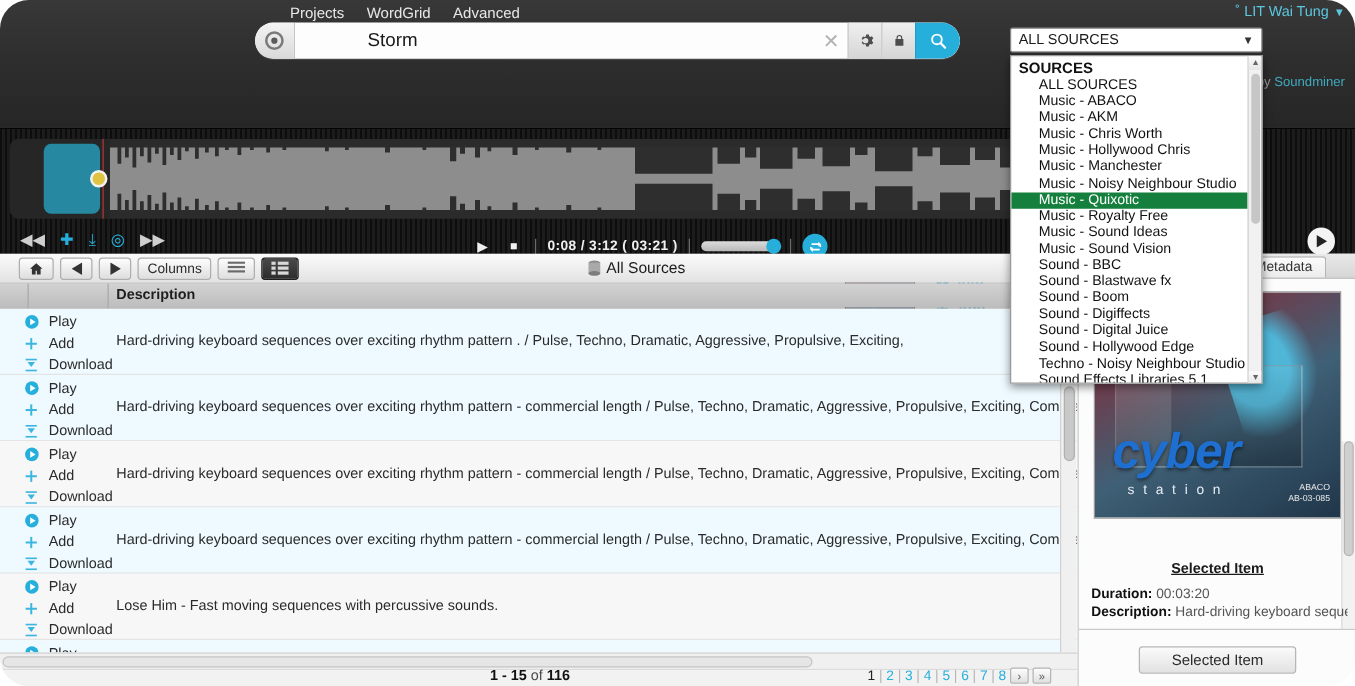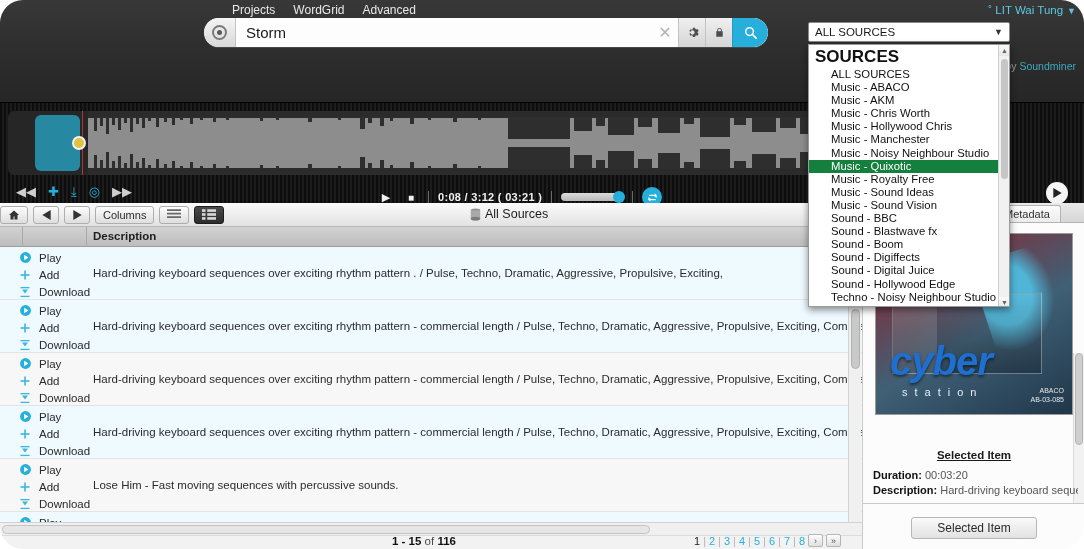--- a/index.html
+++ b/index.html
@@ -50,21 +50,21 @@
     border-right: 1px solid #c4c4c4;
     display: flex; align-items: center; justify-content: center;
     border-radius: 15px 0 0 15px; cursor: pointer;
   }
   .target-ico { width: 15px; height: 15px; border-radius: 50%;
     border: 2px solid #7a7a7a; display: flex; align-items: center; justify-content: center; }
   .target-ico::after { content: ""; width: 5px; height: 5px; border-radius: 50%; background: #5a5a5a; }
   .search-input {
     flex: 1; height: 39px; border: 0; outline: 0;
     font-size: 15px; color: #1a1a1a; padding: 16px 10px;
-    font-family: "Liberation Sans", sans-serif; background: transparent;
+    font-family: "Liberation Sans", sans-serif; background: transparent; margin-left: 48px;
   }
   .search-clear {
     width: 26px; height: 29px; display: flex; align-items: center; justify-content: center;
     color: #b3b3b3; font-size: 16px; cursor: pointer;
   }
   .sb-btn {
     width: 27px; height: 29px;
     display: flex; align-items: center; justify-content: center;
     background: linear-gradient(#f0f0f0, #d5d5d5);
     border-left: 1px solid #c2c2c2; cursor: pointer;
@@ -147,21 +147,21 @@
   .side-actions {
     position: absolute; left: 748px; top: 116px; display: flex; flex-direction: column; gap: 10px;
   }
   .sa { display: flex; align-items: center; gap: 6px; color: #27afdc; font-size: 11.5px; font-weight: bold; cursor: pointer; white-space: nowrap; }
 
   
   .grid-toolbar {
     position: absolute; left: 0; top: 203px; width: 862px; height: 24px;
     background: linear-gradient(#fbfbfb, #e2e2e2);
     border-bottom: 1px solid #b8b8b8;
-    display: flex; align-items: center; padding: 0 0; gap: 5px;
+    display: flex; align-items: center; padding: 0 15px; gap: 5px;
   }
   .gt-btn {
     height: 18px; min-width: 26px; padding: 0 7px;
     background: linear-gradient(#fdfdfd, #dedede);
     border: 1px solid #aeaeae; border-radius: 3px;
     display: flex; align-items: center; justify-content: center;
     font-size: 11px; color: #2c2c2c; cursor: pointer;
   }
   .gt-btn.dark { background: linear-gradient(#4a4a4a,#2c2c2c); border-color:#1d1d1d; }
   .src-label {
@@ -317,21 +317,21 @@
   }
   .src-select .val { flex: 1; font-size: 11.5px; color: #1a1a1a; }
   .src-select .car { font-size: 9px; color: #333; }
   .src-list {
     position: absolute; left: 808px; top: 44px; width: 202px; height: 263px;
     background: #ffffff; border: 1px solid #9a9a9a;
     box-shadow: 0 3px 7px rgba(0,0,0,.45);
     overflow: hidden; z-index: 50;
   }
   .src-group {
-    padding: 2px 6px 1px 6px; font-size: 17px; font-weight: bold; color: #111;
+    padding: 2px 6px 1px 6px; font-size: 12px; font-weight: bold; color: #111;
   }
   .src-opt {
     padding: 0 6px 0 22px; height: 13.1px; line-height: 13.1px;
     font-size: 11.3px; color: #111; cursor: pointer; white-space: nowrap; overflow: hidden;
   }
   .src-opt.sel { background: #15803d; color: #fff; }
   .src-list-sb {
     position: absolute; right: 0; top: 0; width: 11px; height: 263px;
     background: #f1f1f1; border-left: 1px solid #cfcfcf;
   }

